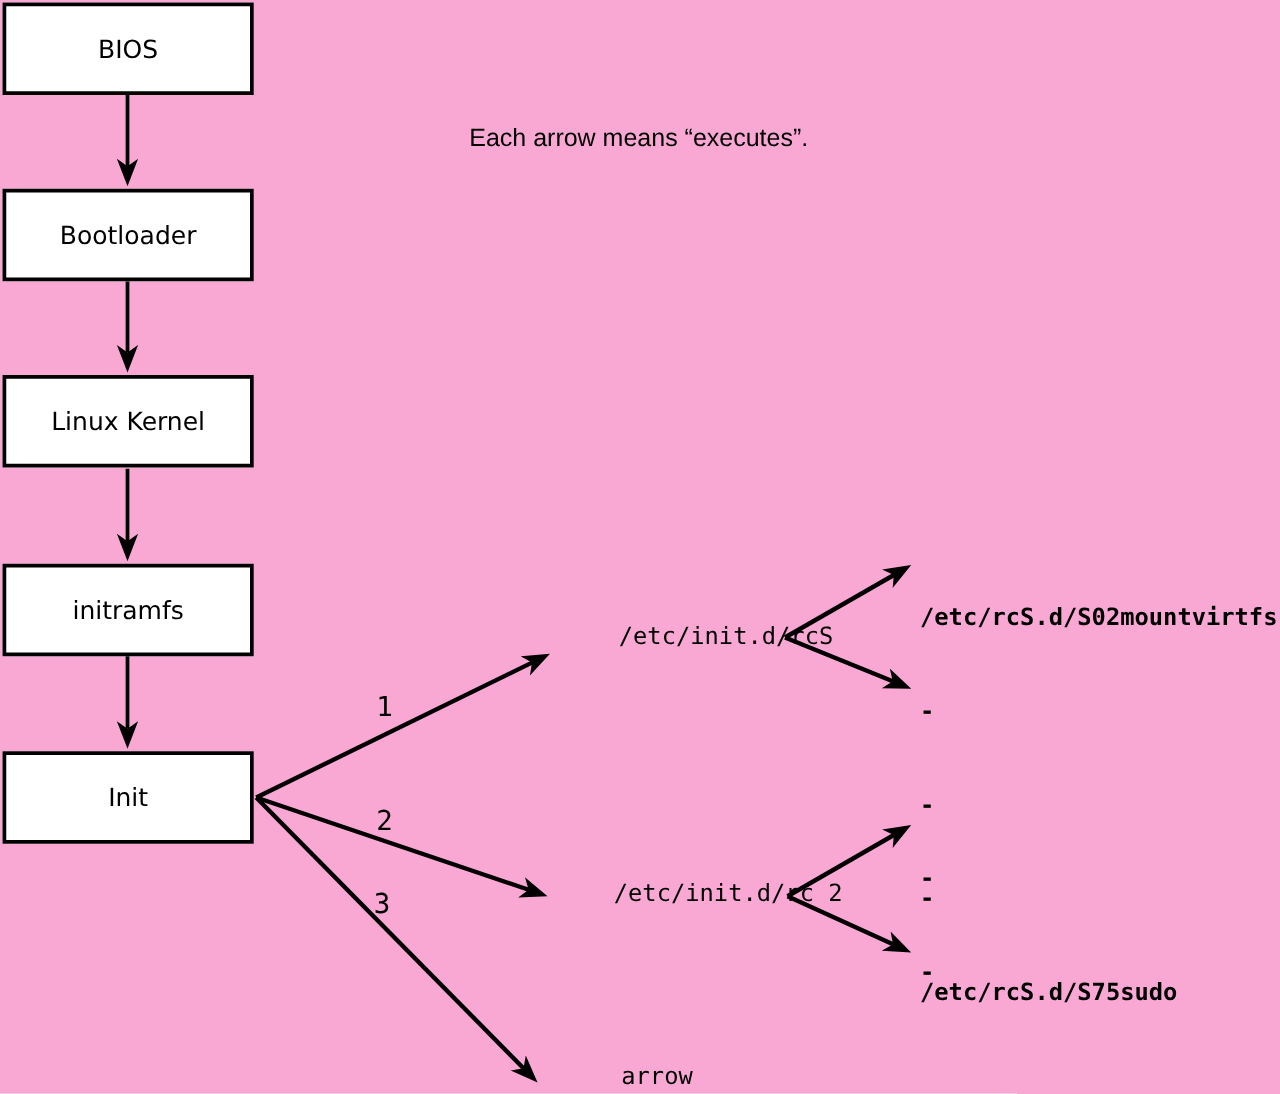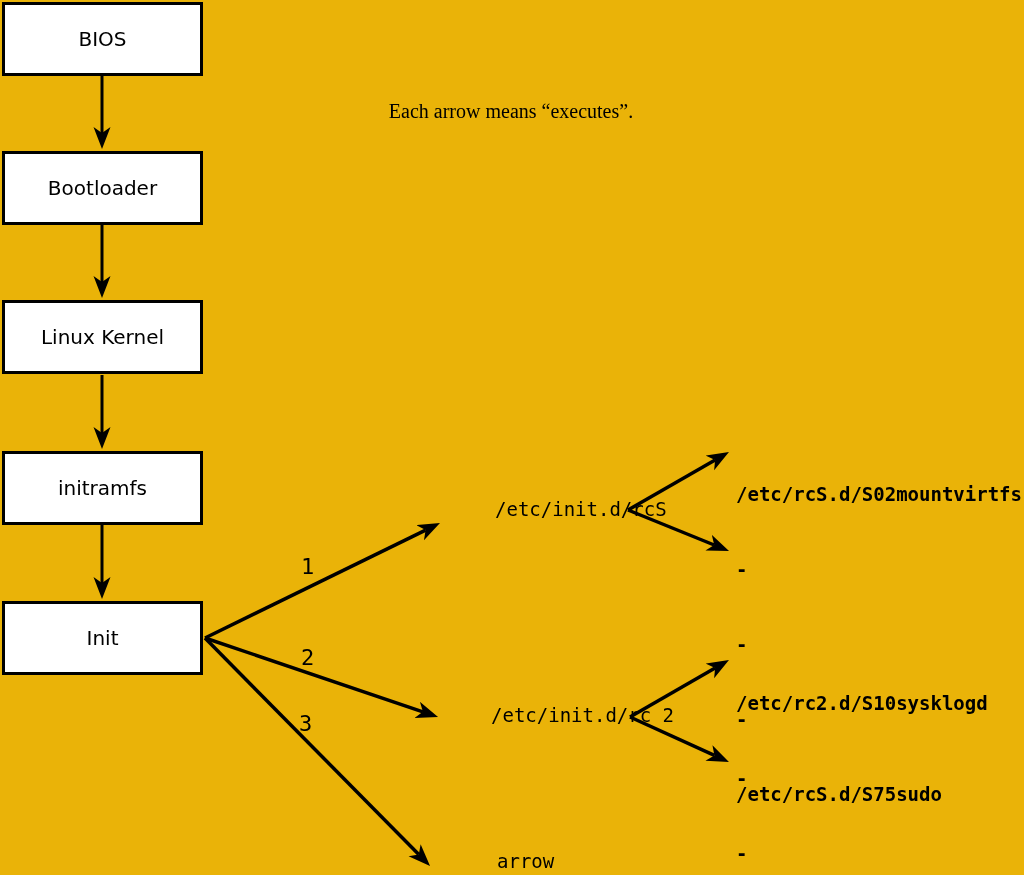--- a/index.html
+++ b/index.html
@@ -4,21 +4,21 @@
 <style>
   html, body {
     margin: 0;
     padding: 0;
     background: #ffffff;
   }
   .canvas {
     position: relative;
     width: 1024px;
     height: 875px;
-    background: #eab308;
+    background: #f9a8d4;
     overflow: hidden;
     font-family: "DejaVu Sans", sans-serif;
     color: #000000;
   }
   .arrows-layer {
     position: absolute;
     left: 0;
     top: 0;
     pointer-events: none;
   }
@@ -36,21 +36,21 @@
     font-size: 20px;
     font-family: "DejaVu Sans", sans-serif;
   }
   .note {
     position: absolute;
     left: 346px;
     top: 100px;
     width: 330px;
     text-align: center;
     font-size: 20px;
-    font-family: Liberation Serif, serif;
+    font-family: Liberation Sans, sans-serif;
   }
   .mono {
     font-family: "DejaVu Sans Mono", "Liberation Mono", monospace;
     font-size: 19px;
     white-space: pre;
   }
   .target-label {
     position: absolute;
     line-height: 25px;
     margin-left: 48px;
@@ -127,20 +127,19 @@
 
   <div class="script-list mono" style="top:432px">
     <div class="line">/etc/rcS.d/S02mountvirtfs</div>
     <div class="line">-</div>
     <div class="line">-</div>
     <div class="line">-</div>
     <div class="line">/etc/rcS.d/S75sudo</div>
   </div>
 
   <div class="script-list mono" style="top:641px">
-    <div class="line">/etc/rc2.d/S10sysklogd</div>
     <div class="line">-</div>
     <div class="line">-</div>
     
     
   </div>
 
 </div>
 
 </body></html>

